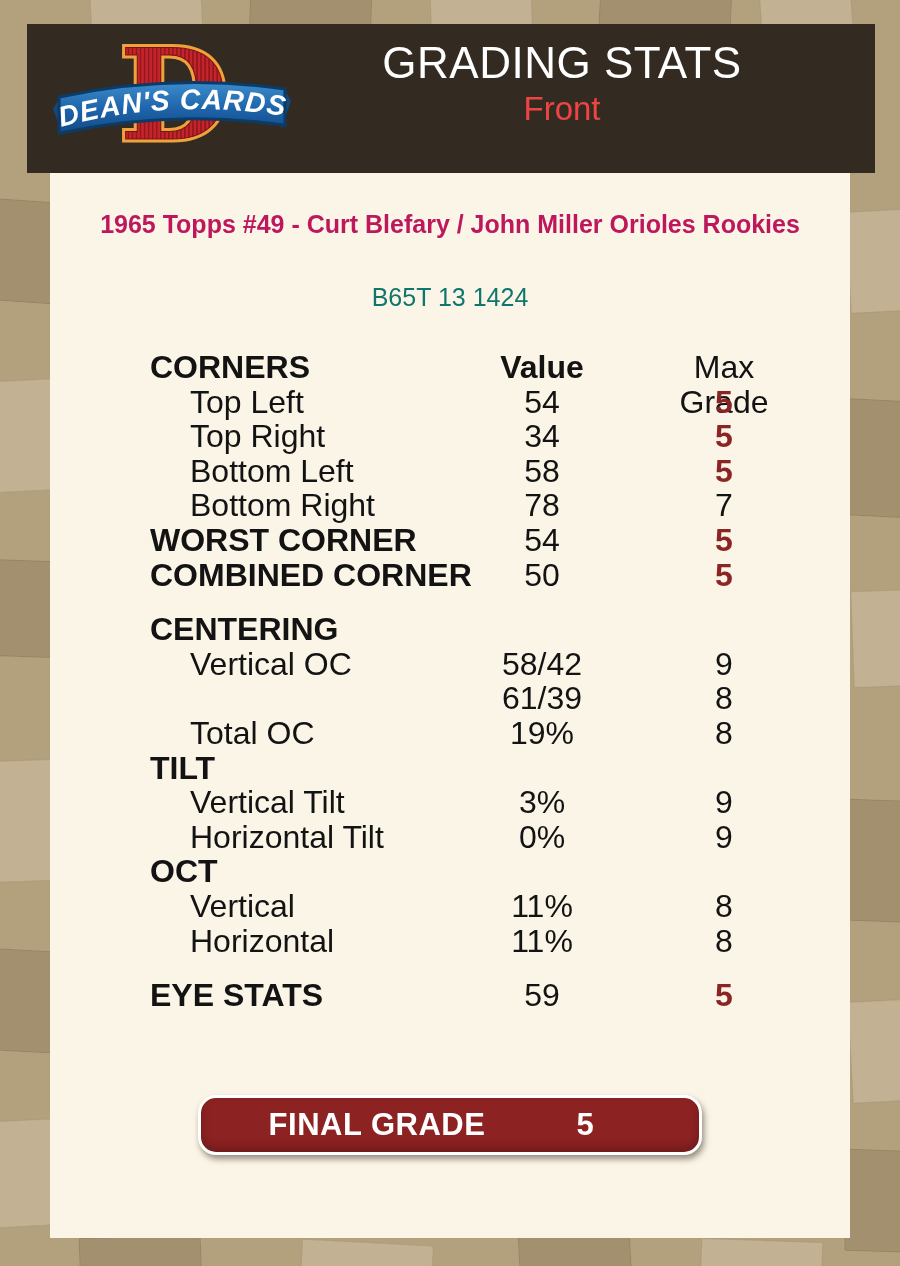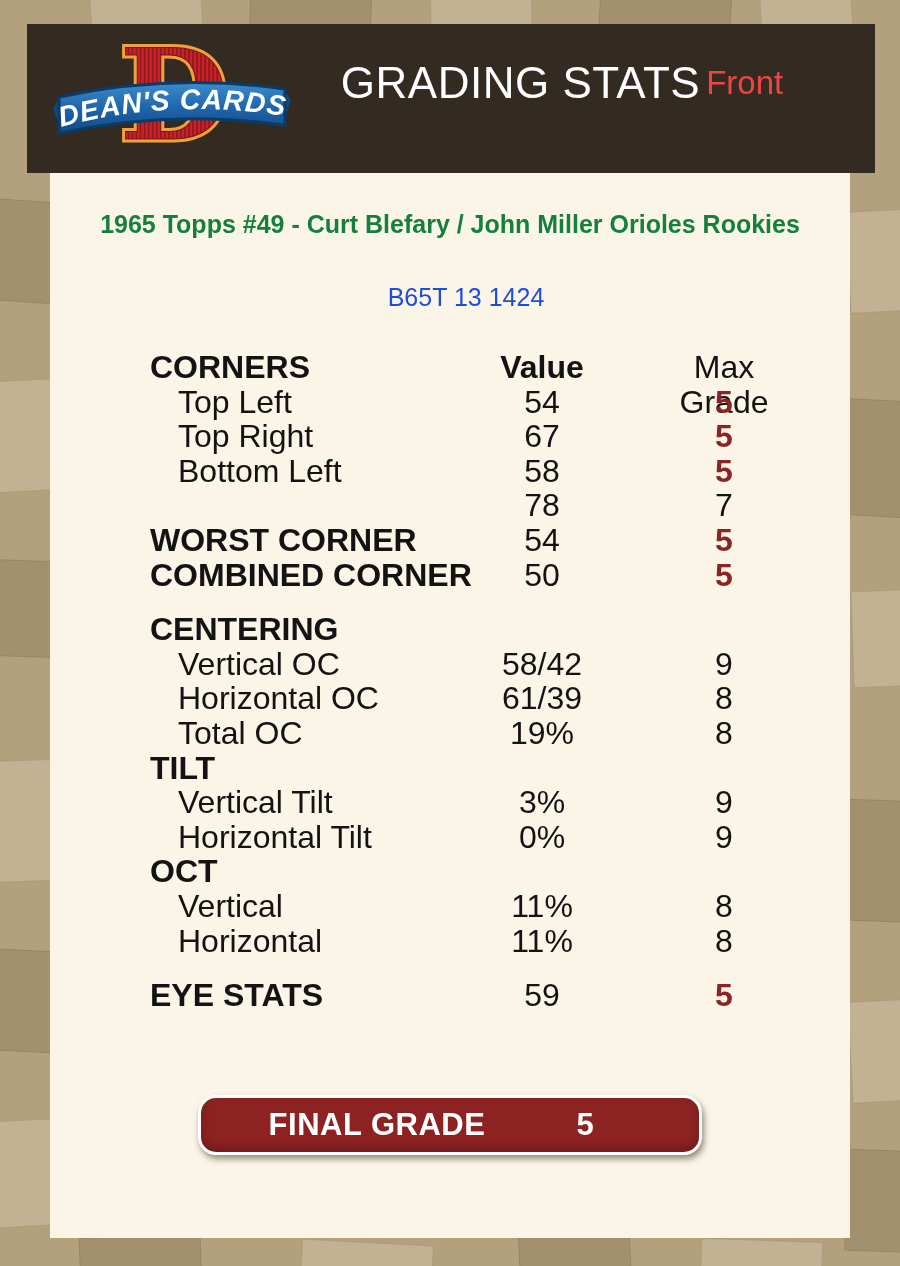--- a/index.html
+++ b/index.html
@@ -11,37 +11,37 @@
   }
   
   .ghost{position:absolute;z-index:0;border:1px solid rgba(110,90,60,.22);
          background:rgba(250,242,225,.22);border-radius:2px;}
   .ghost.dark{background:rgba(100,80,55,.20);}
   
   .band{position:absolute;left:27px;top:24px;width:848px;height:149px;
         background:#332b22;z-index:2;}
   .logo-wrap{position:absolute;left:24px;top:6px;width:242px;height:138px;}
   .header-titles{position:absolute;left:300px;top:0;width:470px;height:114px;
-        display:flex;flex-direction:row;align-items:center;justify-content:center;
+        display:flex;flex-direction:column;align-items:center;justify-content:center;
         gap:6px;padding-top:4px;box-sizing:border-box;}
   .h-title{color:#ffffff;font-size:44px;line-height:46px;letter-spacing:.5px;}
   .h-sub{color:#ef4444;font-size:33px;line-height:34px;}
   
   .panel{position:absolute;left:50px;top:173px;width:800px;height:1065px;
          background:#fbf5e8;z-index:1;}
   .card-title{position:absolute;top:36px;left:50px;right:50px;text-align:center;
-         font-weight:bold;font-size:25px;line-height:31px;color:#15803d;}
+         font-weight:bold;font-size:25px;line-height:31px;color:#be185d;}
   .card-id{position:absolute;top:110px;left:0;width:100%;text-align:center;
-         font-size:25px;color:#1d4ed8;padding-left:16px;}
+         font-size:25px;color:#0f766e;}
   
   .stats{position:absolute;top:177px;left:0;right:0;}
   .row{position:relative;height:34.6px;font-size:32px;line-height:34.6px;color:#131313;}
   .gap{height:20px;}
   .lbl{position:absolute;left:100px;white-space:nowrap;}
-  .lbl.ind{left:128px;}
+  .lbl.ind{left:140px;}
   .lbl.b{font-weight:bold;}
   .val{position:absolute;left:392px;width:200px;text-align:center;white-space:nowrap;}
   .val.b{font-weight:bold;}
   .val.wide{left:292px;width:300px;}
   .grd{position:absolute;left:614px;width:120px;text-align:center;}
   .grd.bh{font-weight:normal;}
   .grd.red{color:#8b2424;font-weight:bold;}
   
   .final-grade{position:absolute;left:148px;top:922px;width:504px;height:60px;
         background:#8d2222;border:3px solid #ffffff;border-radius:18px;
@@ -122,29 +122,30 @@
       <span class="val b">Value</span>
       <span class="grd bh">Max Grade</span>
     </div>
     <div class="row">
       <span class="lbl ind">Top Left</span>
       <span class="val">54</span>
       <span class="grd red">5</span>
     </div>
     <div class="row">
       <span class="lbl ind">Top Right</span>
-      <span class="val">67</span>
+      <span class="val">34</span>
       <span class="grd red">5</span>
     </div>
     <div class="row">
       <span class="lbl ind">Bottom Left</span>
       <span class="val">58</span>
       <span class="grd red">5</span>
     </div>
     <div class="row">
+      <span class="lbl ind">Bottom Right</span>
       <span class="val">78</span>
       <span class="grd">7</span>
     </div>
     <div class="row">
       <span class="lbl b">WORST CORNER</span>
       <span class="val">54</span>
       <span class="grd red">5</span>
     </div>
     <div class="row">
       <span class="lbl b">COMBINED CORNER</span>
@@ -158,21 +159,20 @@
       <span class="lbl b">CENTERING</span>
       <span class="val"></span>
       <span class="grd"></span>
     </div>
     <div class="row">
       <span class="lbl ind">Vertical OC</span>
       <span class="val">58/42</span>
       <span class="grd">9</span>
     </div>
     <div class="row">
-      <span class="lbl ind">Horizontal OC</span>
       <span class="val">61/39</span>
       <span class="grd">8</span>
     </div>
     <div class="row">
       <span class="lbl ind">Total OC</span>
       <span class="val">19%</span>
       <span class="grd">8</span>
     </div>
     <div class="row">
       <span class="lbl b">TILT</span>

